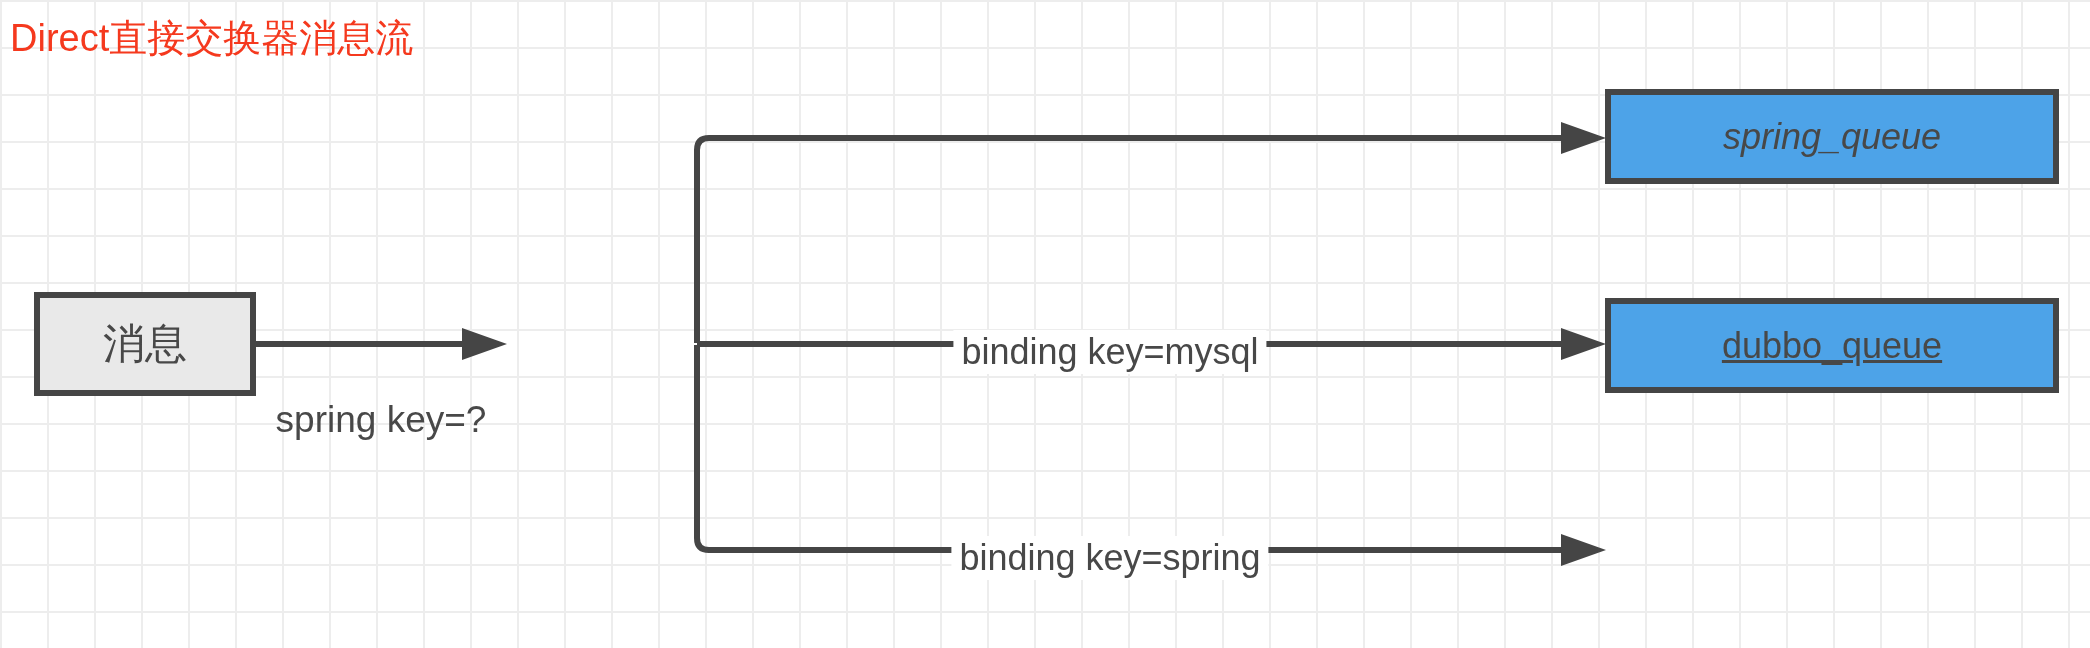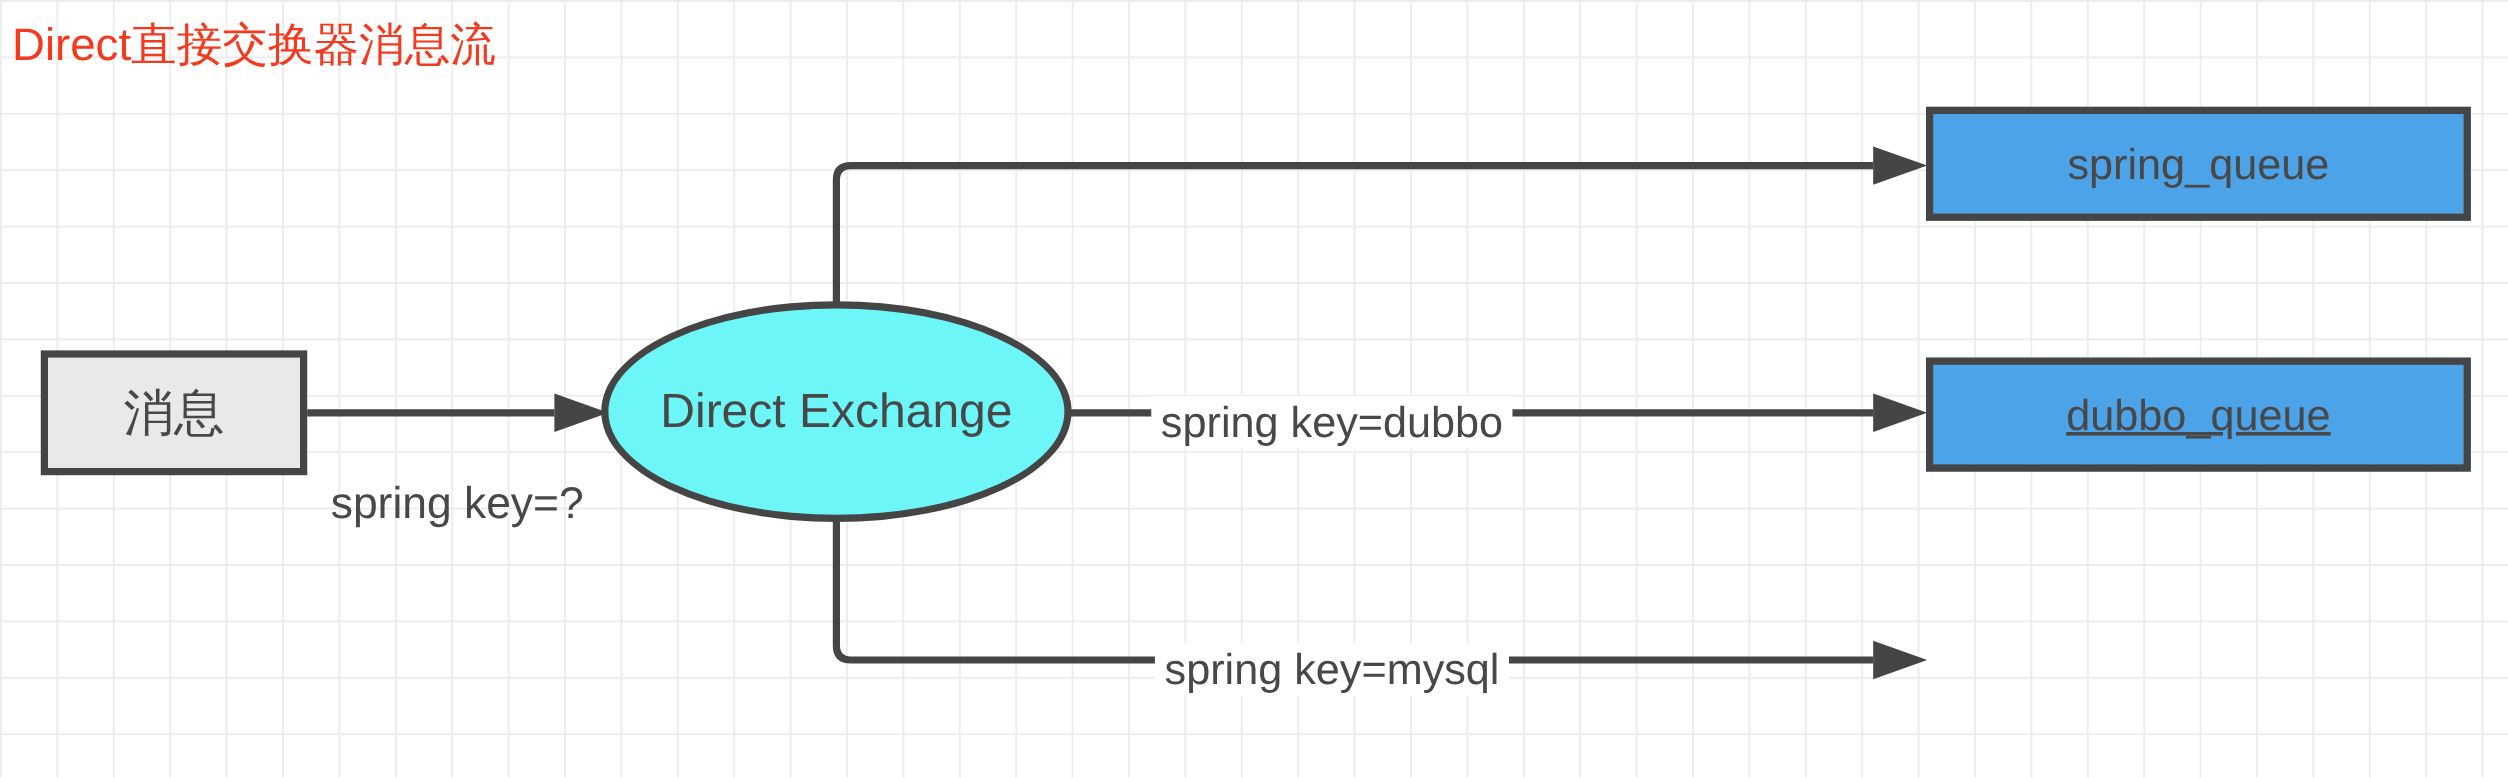--- a/index.html
+++ b/index.html
@@ -49,21 +49,21 @@
     left:501px;top:251px;width:392px;height:184px;
     background:var(--color-exchange-fill);
     border-radius:50%;
     font-size:40px;
   }
   .queue-node{
     left:1605px;width:454px;height:95px;
     background:var(--color-queue-fill);
     font-size:36px;
   }
-  .queue-spring{top:89px;}
+  .queue-spring{top:89px;font-style:italic;}
   .queue-dubbo{top:298px;text-decoration:underline;}
   .queue-mysql{top:503px;}
   .edge-label{
     position:absolute;transform:translate(-50%,-50%);
     font-size:36px;color:var(--color-text);
     white-space:nowrap;
     background:var(--color-background);
     padding:1px 8px;
   }
   .routing-label{
@@ -93,26 +93,23 @@
   </svg>
 
   <div class="title">Direct直接交换器消息流</div>
 
   <div class="node source-node">
     <span>消息</span>
   </div>
 
   <div class="routing-label" style="left:381px;top:420px">spring key=?</div>
 
-  <div class="node exchange-node">
-    <span>Direct Exchange</span>
-  </div>
 
-  <div class="edge-label" style="left:1110px;top:352px">spring key=dubbo</div>
-  <div class="edge-label" style="left:1110px;top:558px">spring key=mysql</div>
+  <div class="edge-label" style="left:1110px;top:352px">binding key=mysql</div>
+  <div class="edge-label" style="left:1110px;top:558px">binding key=spring</div>
 
   <div class="node queue-node queue-spring">
     <span>spring_queue</span>
   </div>
   <div class="node queue-node queue-dubbo">
     <span>dubbo_queue</span>
   </div>
 
 </div>
 

